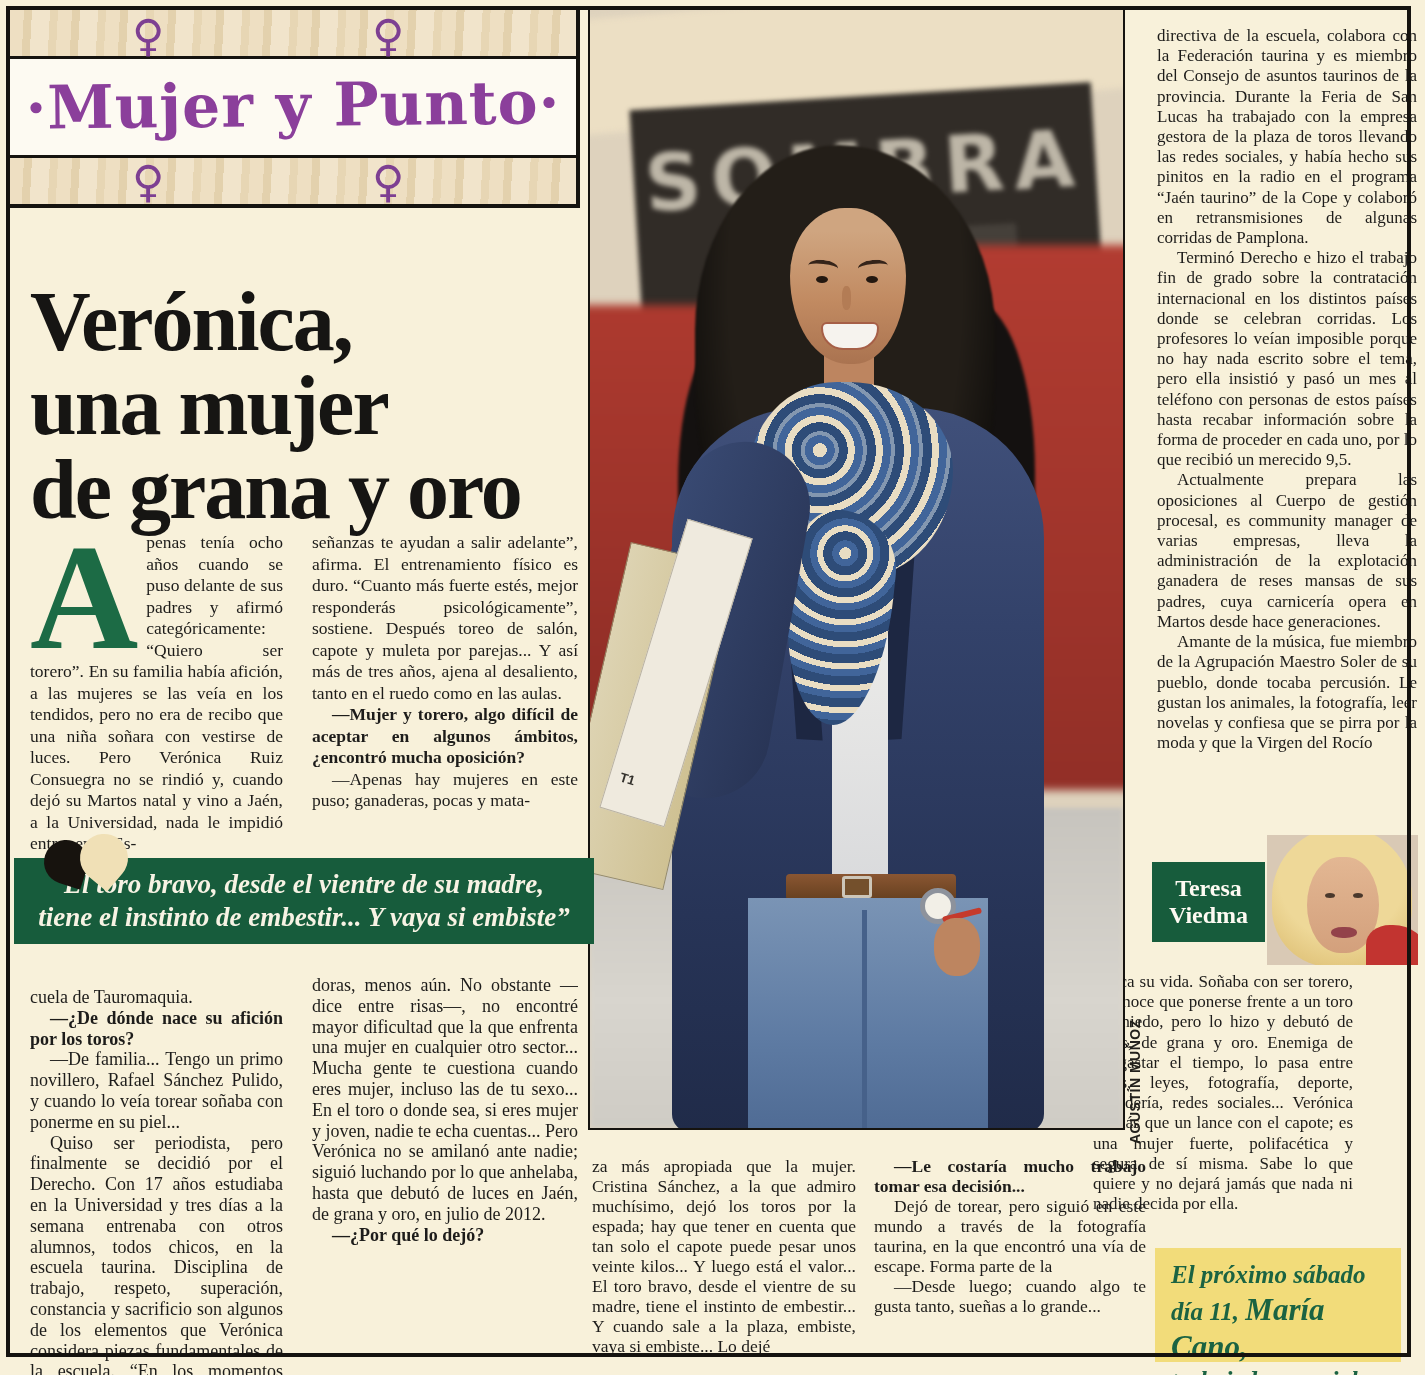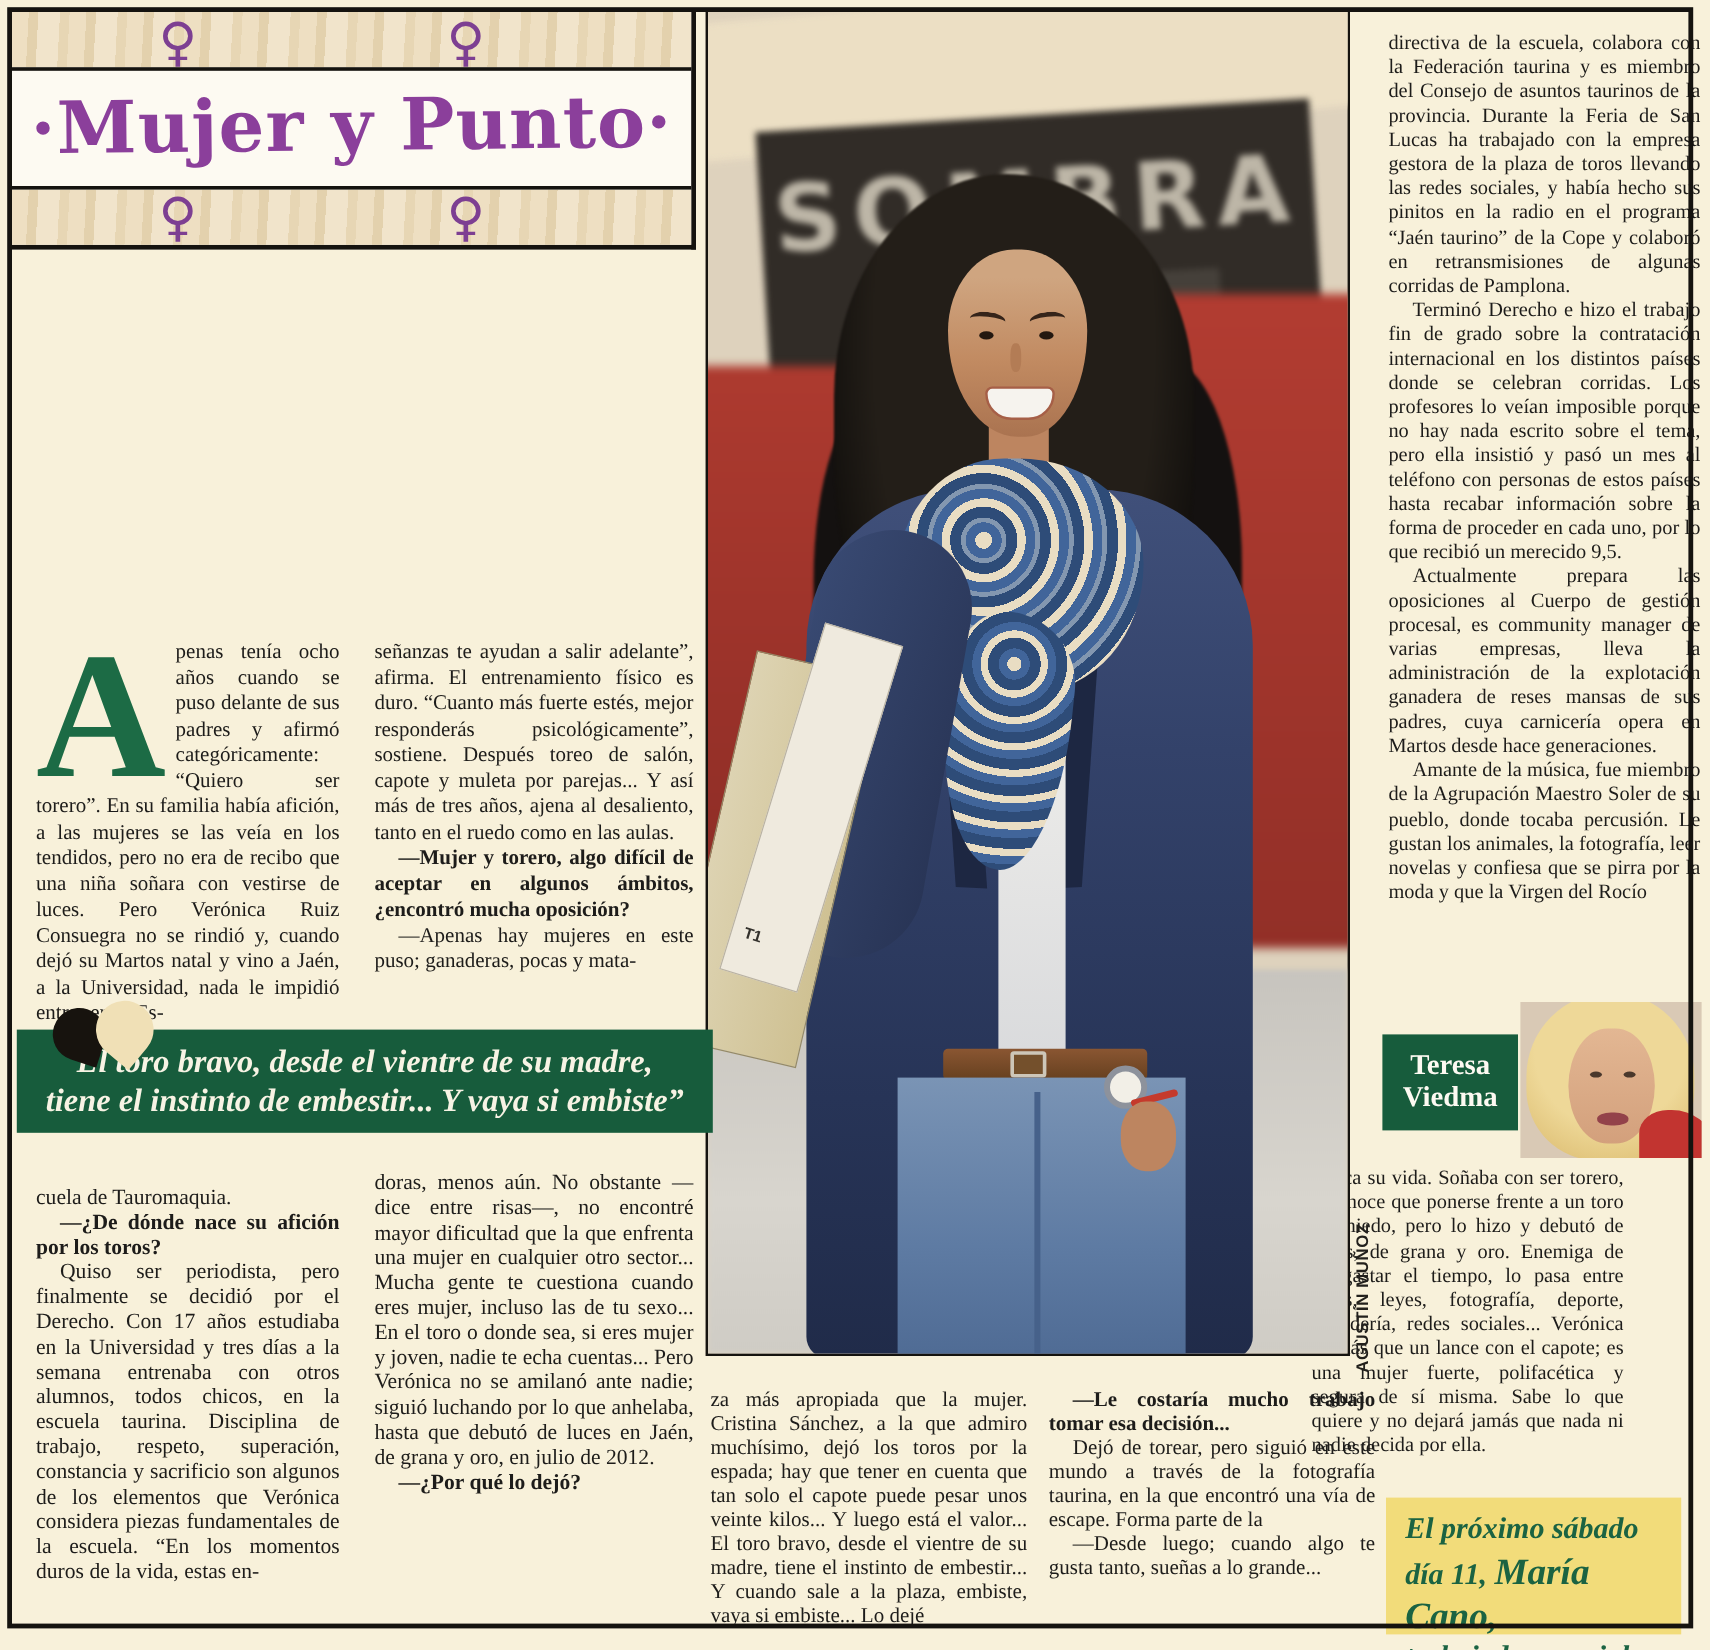--- a/index.html
+++ b/index.html
@@ -147,20 +147,23 @@
   <div class="masthead">
     <div class="wood top"></div>
     <div class="wood bot"></div>
     <span class="venus v1">♀</span>
     <span class="venus v2">♀</span>
     <span class="venus v3">♀</span>
     <span class="venus v4">♀</span>
     <div class="masthead-title">·Mujer y Punto·</div>
   </div>
 
+  <h1 class="headline">Verónica,
+una mujer
+de grana y oro</h1>
 
   <div class="col tcol1">
     <p><span class="dropcap">A</span><span>penas tenía ocho años cuando se puso delante de sus padres y afirmó categóricamente: “Quiero ser torero”. En su familia había afición, a las mujeres se las veía en los tendidos, pero no era de recibo que una niña soñara con vestirse de luces. Pero Verónica Ruiz Consuegra no se rindió y, cuando dejó su Martos natal y vino a Jaén, a la Universidad, nada le impidió entrar en la Es-</span></p>
   </div>
   <div class="col tcol2">
     <p>señanzas te ayudan a salir adelante”, afirma. El entrenamiento físico es duro. “Cuanto más fuerte estés, mejor responderás psicológicamente”, sostiene. Después toreo de salón, capote y muleta por parejas... Y así más de tres años, ajena al desaliento, tanto en el ruedo como en las aulas.</p>
     <p class="q ind">—Mujer y torero, algo difícil de aceptar en algunos ámbitos, ¿encontró mucha oposición?</p>
     <p class="ind">—Apenas hay mujeres en este puso; ganaderas, pocas y mata-</p>
   </div>
 
@@ -238,20 +241,21 @@
     <div class="ap-red"></div>
   </div>
 
   <div class="col rcolb">
     <p>marca su vida. Soñaba con ser torero, reconoce que ponerse frente a un toro da miedo, pero lo hizo y debutó de luces, de grana y oro. Enemiga de malgastar el tiempo, lo pasa entre toros, leyes, fotografía, deporte, ganadería, redes sociales... Verónica es más que un lance con el capote; es una mujer fuerte, polifacética y segura de sí misma. Sabe lo que quiere y no dejará jamás que nada ni nadie decida por ella.</p>
   </div>
 
   <div class="col bcol1">
     <p>cuela de Tauromaquia.</p>
     <p class="q ind">—¿De dónde nace su afición por los toros?</p>
+    <p class="ind">—De familia... Tengo un primo novillero, Rafael Sánchez Pulido, y cuando lo veía torear soñaba con ponerme en su piel...</p>
     <p class="ind">Quiso ser periodista, pero finalmente se decidió por el Derecho. Con 17 años estudiaba en la Universidad y tres días a la semana entrenaba con otros alumnos, todos chicos, en la escuela taurina. Disciplina de trabajo, respeto, superación, constancia y sacrificio son algunos de los elementos que Verónica considera piezas fundamentales de la escuela. “En los momentos duros de la vida, estas en-</p>
   </div>
   <div class="col bcol2">
     <p>doras, menos aún. No obstante —dice entre risas—, no encontré mayor dificultad que la que enfrenta una mujer en cualquier otro sector... Mucha gente te cuestiona cuando eres mujer, incluso las de tu sexo... En el toro o donde sea, si eres mujer y joven, nadie te echa cuentas... Pero Verónica no se amilanó ante nadie; siguió luchando por lo que anhelaba, hasta que debutó de luces en Jaén, de grana y oro, en julio de 2012.</p>
     <p class="q ind">—¿Por qué lo dejó?</p>
   </div>
   <div class="col bcol3">
     <p>za más apropiada que la mujer. Cristina Sánchez, a la que admiro muchísimo, dejó los toros por la espada; hay que tener en cuenta que tan solo el capote puede pesar unos veinte kilos... Y luego está el valor... El toro bravo, desde el vientre de su madre, tiene el instinto de embestir... Y cuando sale a la plaza, embiste, vaya si embiste... Lo dejé</p>
   </div>
   <div class="col bcol4">

